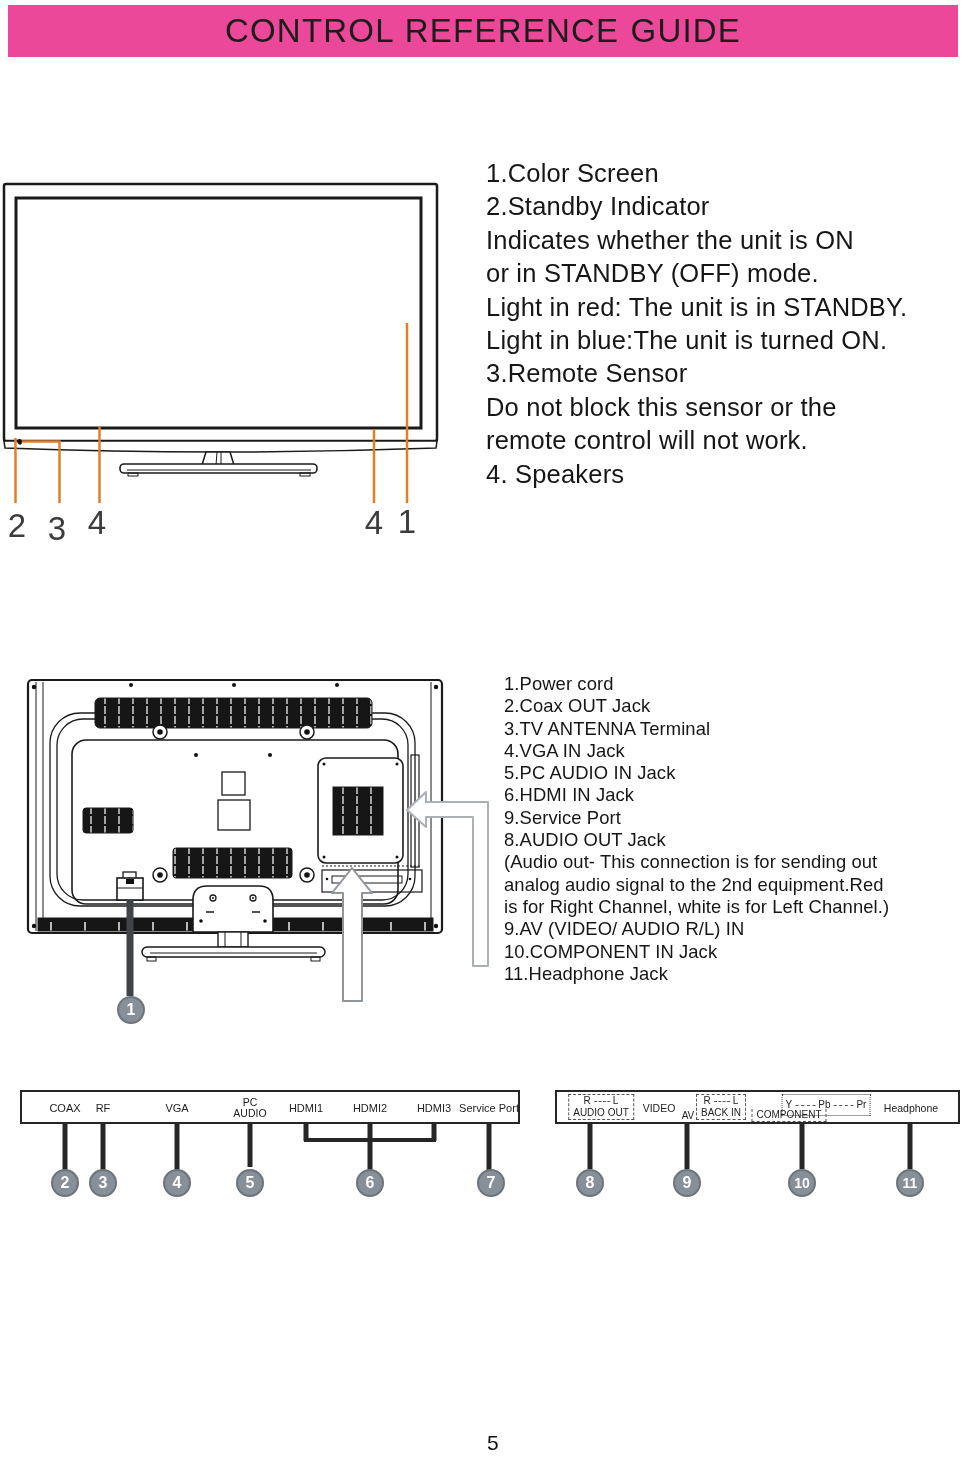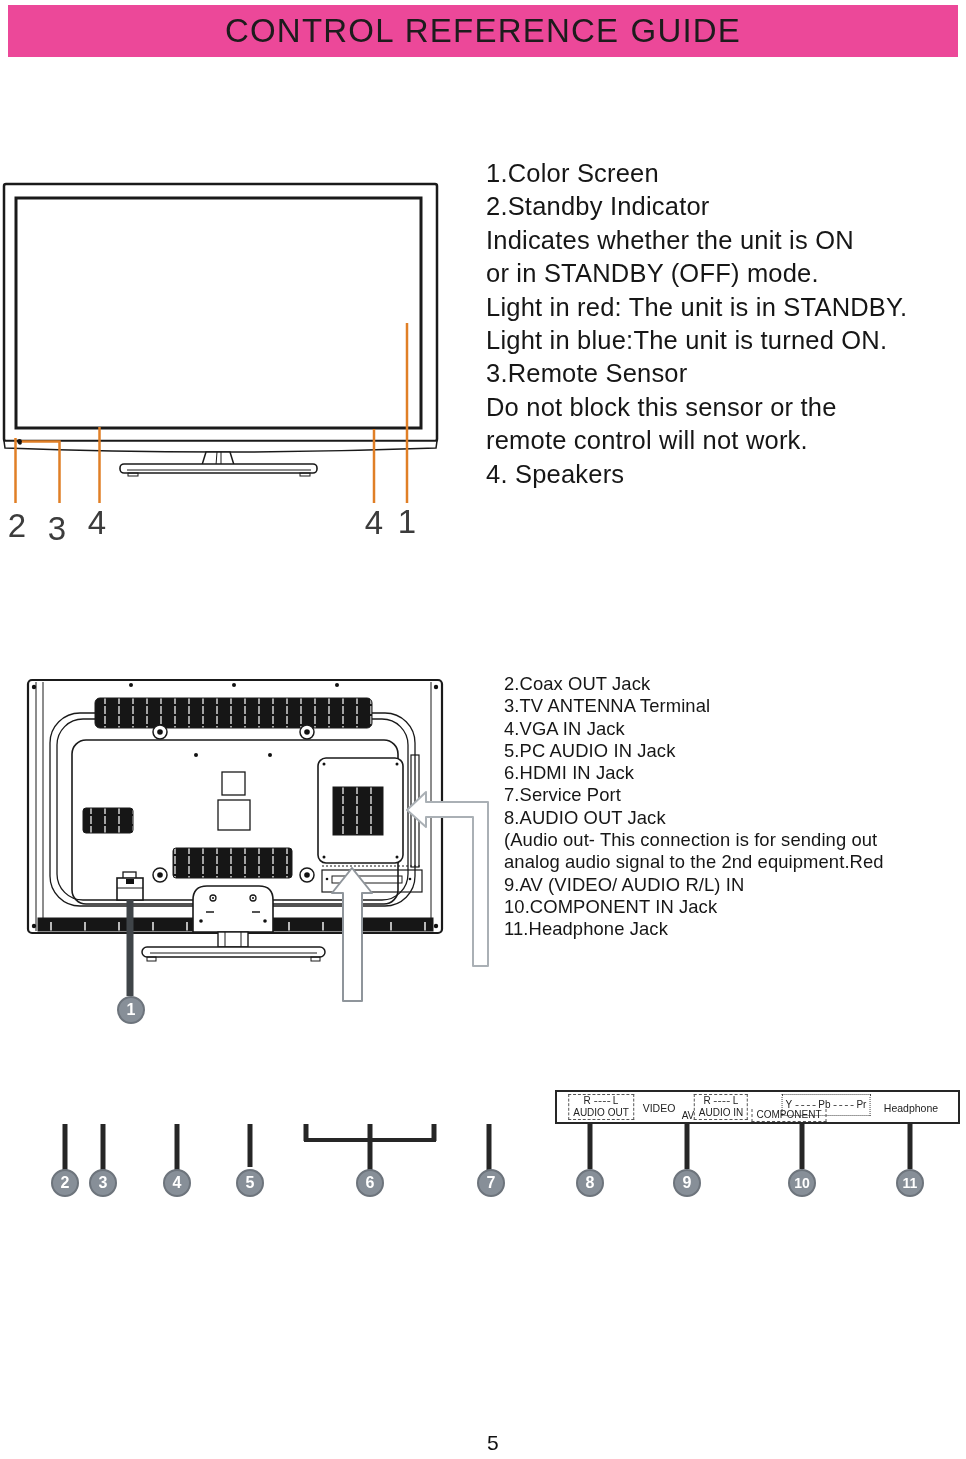--- a/index.html
+++ b/index.html
@@ -168,44 +168,59 @@
       <line x1="117" y1="228" x2="143" y2="228" stroke-width="1"></line>
     </g>
     <line x1="130" y1="240" x2="130" y2="336" stroke="#3f4448" stroke-width="7"></line>
     <polygon points="352,208 372,233 362,233 362,341 343,341 343,233 332,233" fill="#fff" stroke="#8f959b" stroke-width="2" stroke-linejoin="round"></polygon>
     <polygon points="407,150 426,132 426,142 488,142 488,306 473,306 473,157 426,157 426,167" fill="#fff" stroke="#aab0b5" stroke-width="2" stroke-linejoin="round"></polygon>
   </svg>
 
   <div class="badge" style="left:117px;top:996px;">1</div>
 
   <div class="abs back-desc">
+    <div>1.Power cord</div>
     <div>2.Coax OUT Jack</div>
     <div>3.TV ANTENNA Terminal</div>
     <div>4.VGA IN Jack</div>
     <div>5.PC AUDIO IN Jack</div>
     <div>6.HDMI IN Jack</div>
-    <div>7.Service Port</div>
+    <div>9.Service Port</div>
     <div>8.AUDIO OUT Jack</div>
     <div>(Audio out- This connection is for sending out</div>
     <div>analog audio signal to the 2nd equipment.Red</div>
+    <div>is for Right Channel, white is for Left Channel.)</div>
     <div>9.AV (VIDEO/ AUDIO R/L) IN</div>
     <div>10.COMPONENT IN Jack</div>
     <div>11.Headphone Jack</div>
   </div>
 
+  <div class="abs port-box" style="left:20px;top:1090px;width:500px;height:34px;">
+    <span class="port-label" style="left:43px;top:10px;">COAX</span>
+    <span class="port-label" style="left:81px;top:10px;">RF</span>
+    <span class="port-label" style="left:155px;top:10px;">VGA</span>
+    <span class="port-label two-line" style="left:228px;top:5px;">
+      <span style="display:block;">PC</span>
+      <span style="display:block;">AUDIO</span>
+    </span>
+    <span class="port-label" style="left:284px;top:10px;">HDMI1</span>
+    <span class="port-label" style="left:348px;top:10px;">HDMI2</span>
+    <span class="port-label" style="left:412px;top:10px;">HDMI3</span>
+    <span class="port-label" style="left:467px;top:10px;">Service Port</span>
+  </div>
 
   <div class="abs port-box" style="left:555px;top:1090px;width:405px;height:34px;">
     <span class="jack-group dashed-box" style="left:44px;top:2px;">
       <span>R</span><span class="dash"></span><span>L</span>
       <span style="display:block;">AUDIO OUT</span>
     </span>
     <span class="jack-group" style="left:102px;top:10px;font-size:10.5px;">VIDEO</span>
     <span class="jack-group dashed-box" style="left:164px;top:2px;">
       <span>R</span><span class="dash"></span><span>L</span>
-      <span style="display:block;">AUDIO IN</span>
+      <span style="display:block;">BACK IN</span>
     </span>
     <span class="jack-group" style="left:131px;top:18px;font-size:10px;">AV</span>
     <span class="jack-group dotted-box" style="left:269px;top:2px;">
       <span>Y</span><span class="dash wide"></span><span>Pb</span><span class="dash wide"></span><span>Pr</span>
     </span>
     <span class="jack-group dashed-box" style="left:232px;top:17px;border-top:none;">COMPONENT</span>
     <span class="jack-group" style="left:354px;top:10px;font-size:10.5px;">Headphone</span>
   </div>
 
   <svg class="abs" style="left:0;top:1124px;" width="966" height="62" viewBox="0 0 966 62">

